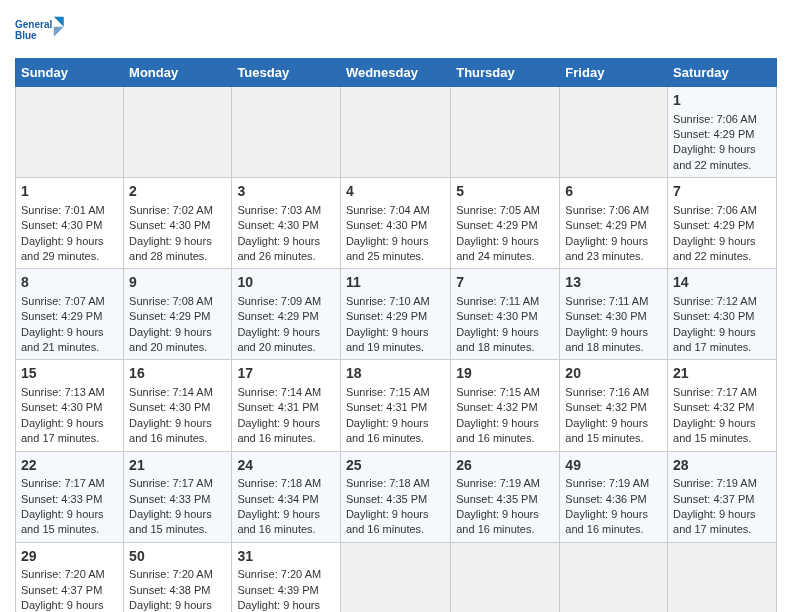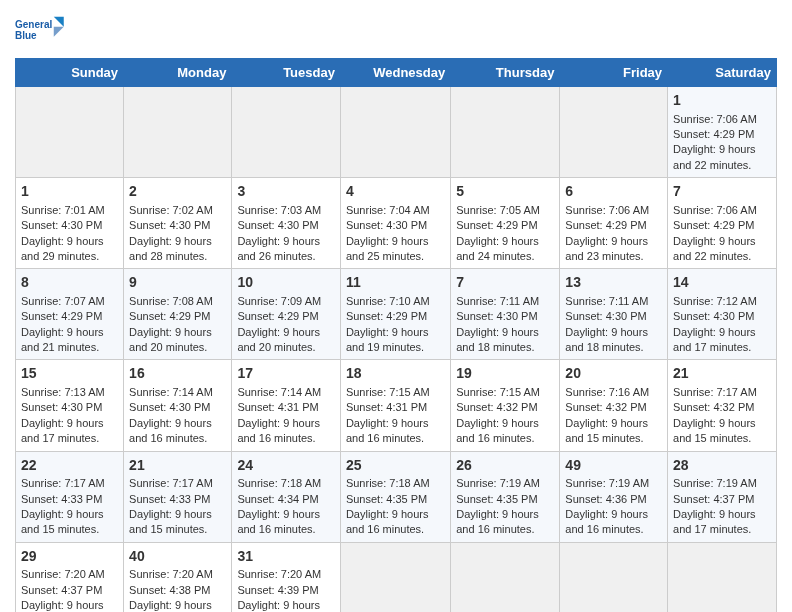--- a/index.html
+++ b/index.html
@@ -39,21 +39,21 @@
       font-weight: normal;
     }
     .calendar {
       width: 100%;
       border-collapse: collapse;
       font-size: 11px;
     }
     .calendar thead th {
       background: #2a6db5;
       color: #fff;
-      text-align: right;
+      text-align: left;
       padding: 6px 5px;
       font-size: 13px;
       font-weight: bold;
       border: 1px solid #2a6db5;
     }
     .calendar tbody td {
       vertical-align: top;
       border: 1px solid #ccc;
       padding: 4px 5px;
       width: 113px;
@@ -153,21 +153,21 @@
         <td><span class="day-number">22</span><span class="cell-text">Sunrise: 7:17 AM<br>Sunset: 4:33 PM<br>Daylight: 9 hours and 15 minutes.</span></td>
         <td><span class="day-number">21</span><span class="cell-text">Sunrise: 7:17 AM<br>Sunset: 4:33 PM<br>Daylight: 9 hours and 15 minutes.</span></td>
         <td><span class="day-number">24</span><span class="cell-text">Sunrise: 7:18 AM<br>Sunset: 4:34 PM<br>Daylight: 9 hours and 16 minutes.</span></td>
         <td><span class="day-number">25</span><span class="cell-text">Sunrise: 7:18 AM<br>Sunset: 4:35 PM<br>Daylight: 9 hours and 16 minutes.</span></td>
         <td><span class="day-number">26</span><span class="cell-text">Sunrise: 7:19 AM<br>Sunset: 4:35 PM<br>Daylight: 9 hours and 16 minutes.</span></td>
         <td><span class="day-number">49</span><span class="cell-text">Sunrise: 7:19 AM<br>Sunset: 4:36 PM<br>Daylight: 9 hours and 16 minutes.</span></td>
         <td><span class="day-number">28</span><span class="cell-text">Sunrise: 7:19 AM<br>Sunset: 4:37 PM<br>Daylight: 9 hours and 17 minutes.</span></td>
       </tr>
       <tr>
         <td><span class="day-number">29</span><span class="cell-text">Sunrise: 7:20 AM<br>Sunset: 4:37 PM<br>Daylight: 9 hours and 17 minutes.</span></td>
-        <td><span class="day-number">40</span><span class="cell-text">Sunrise: 7:20 AM<br>Sunset: 4:38 PM<br>Daylight: 9 hours and 18 minutes.</span></td>
+        <td><span class="day-number">50</span><span class="cell-text">Sunrise: 7:20 AM<br>Sunset: 4:38 PM<br>Daylight: 9 hours and 18 minutes.</span></td>
         <td><span class="day-number">31</span><span class="cell-text">Sunrise: 7:20 AM<br>Sunset: 4:39 PM<br>Daylight: 9 hours and 18 minutes.</span></td>
         <td class="empty-cell"></td>
         <td class="empty-cell"></td>
         <td class="empty-cell"></td>
         <td class="empty-cell"></td>
       </tr>
     </tbody>
 </table>
 
 </body></html>

